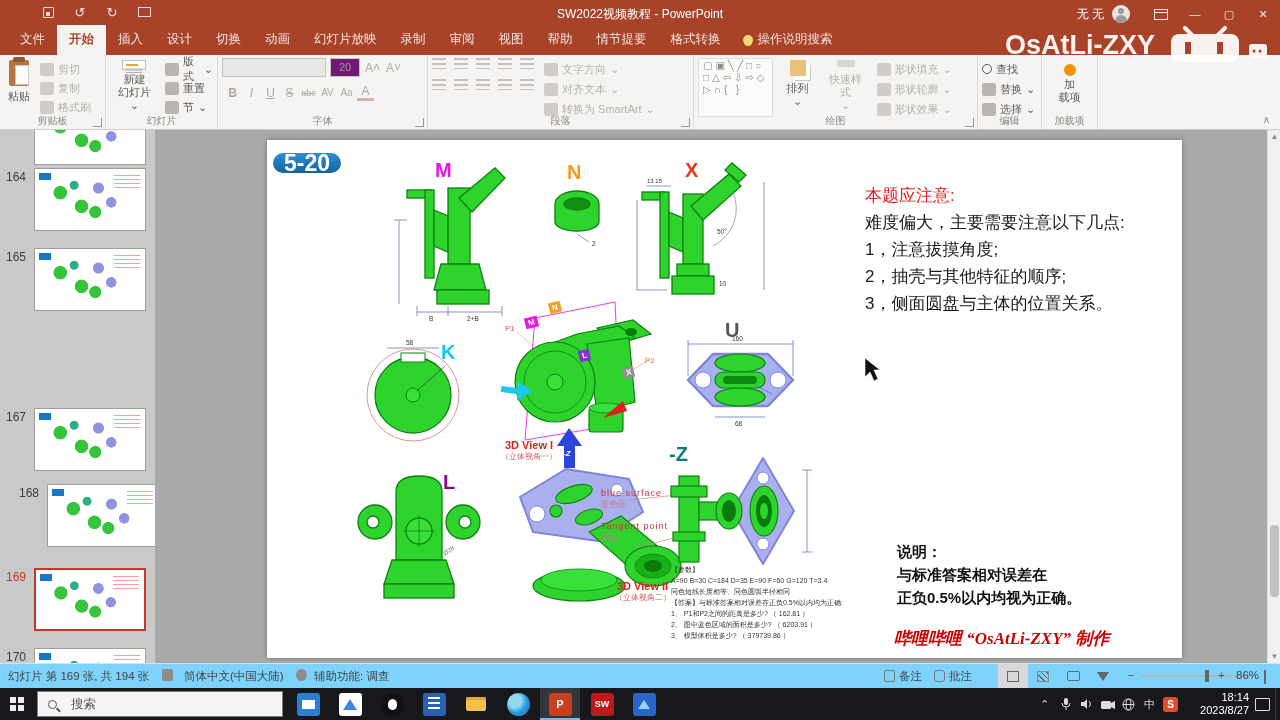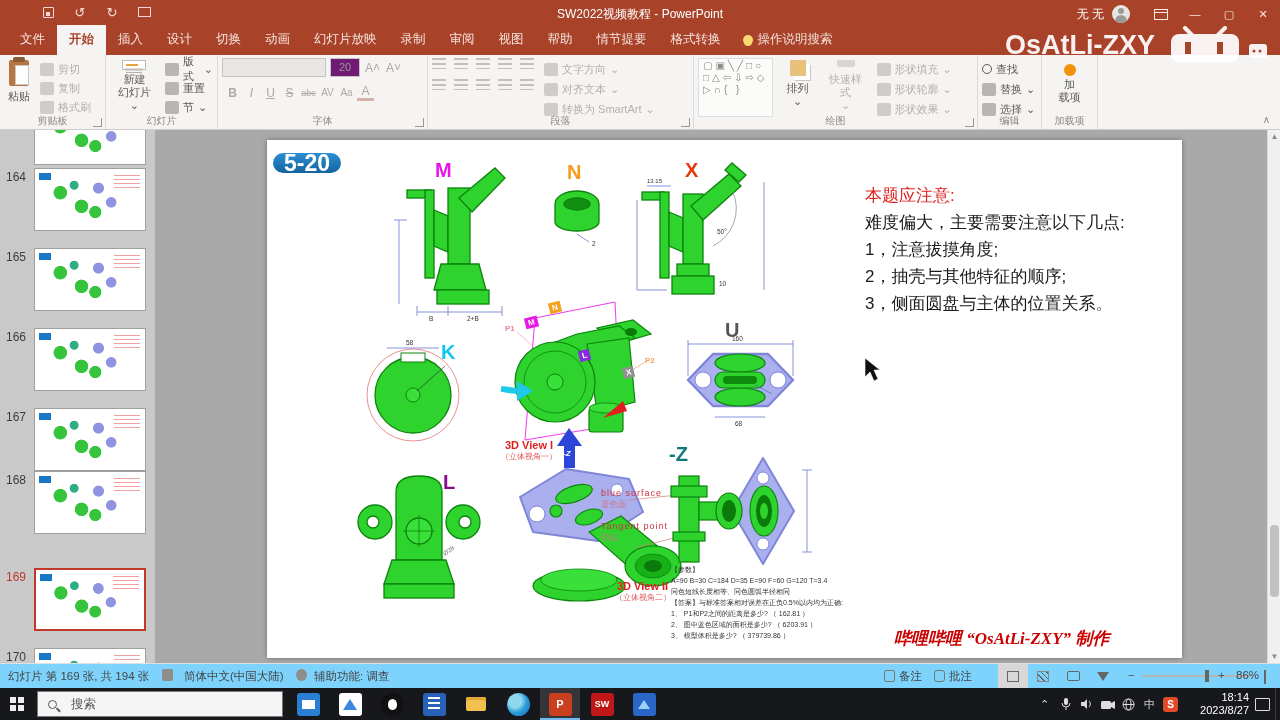--- a/index.html
+++ b/index.html
@@ -357,33 +357,27 @@
       <div class="tbox">
           <div class="tart"></div>
         </div>
     </div>
     <div class="tslot" style="top:118px;">
       <span class="tnum">165</span>
       <div class="tbox">
           <div class="tart"></div>
         </div>
     </div>
-    <div class="tslot" style="top:198px;">
-      <span class="tnum">166</span>
-      <div class="tbox">
-          <div class="tart"></div>
-        </div>
-    </div>
     <div class="tslot" style="top:278px;">
       <span class="tnum">167</span>
       <div class="tbox">
           <div class="tart"></div>
         </div>
     </div>
-    <div class="tslot" style="top:341px;">
+    <div class="tslot" style="top:354px;margin-left:13px;">
       <span class="tnum">168</span>
       <div class="tbox">
           <div class="tart"></div>
         </div>
     </div>
     <div class="tslot" style="top:438px;">
       <span class="tnum cur">169</span>
       <div class="tbox cur">
           <div class="tart"></div>
         </div>
@@ -595,20 +589,25 @@
     <div class="params">
       <div>【参数】</div>
       <div>A=90  B=30  C=184  D=35  E=90  F=60  G=120  T=3.4</div>
       <div>同色短线长度相等、同色圆弧半径相同</div>
       <div>【答案】与标准答案相对误差在正负0.5%以内均为正确:</div>
       <div>1、 P1和P2之间的距离是多少?  （ 162.81  ）</div>
       <div>2、 图中蓝色区域的面积是多少?  （ 6203.91 ）</div>
       <div>3、 模型体积是多少?  （ 379739.86 ）</div>
     </div>
 
+    <div class="note2">
+      <div>说明：</div>
+      <div>与标准答案相对误差在</div>
+      <div>正负0.5%以内均视为正确。</div>
+    </div>
 
     <div class="credit">哔哩哔哩 “OsAtLi-ZXY” 制作</div>
   </div>
 
   <div class="vscroll">
     <span class="varrow" style="top:0;">▲</span>
     <span class="vthumb"></span>
     <span class="varrow" style="bottom:0;">▼</span>
   </div>
 

